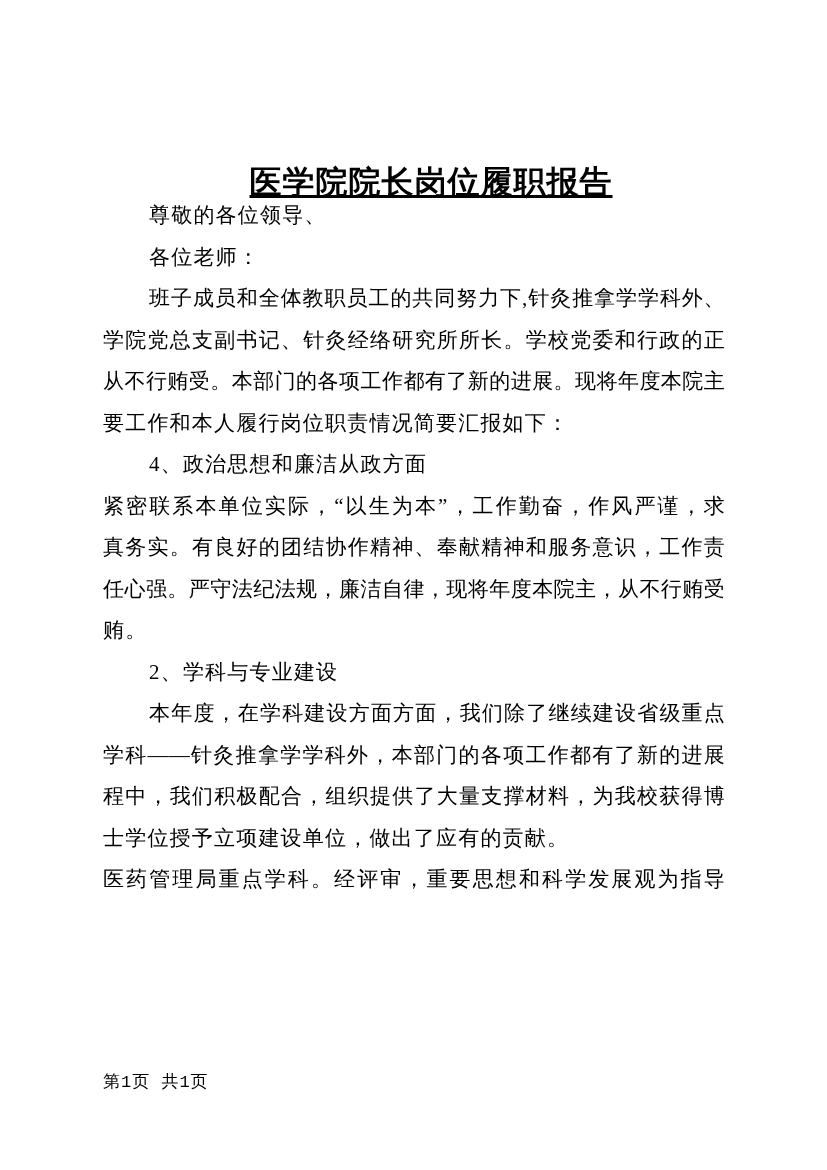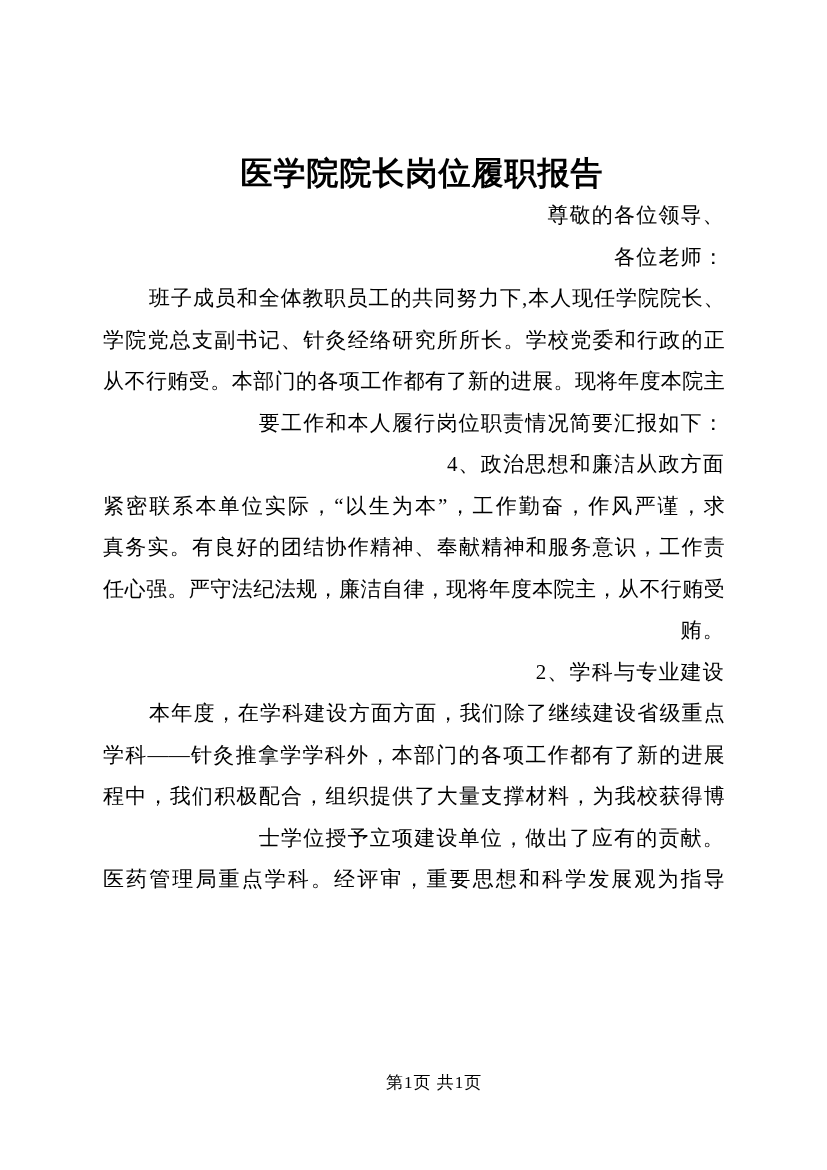--- a/index.html
+++ b/index.html
@@ -14,71 +14,72 @@
     background: #ffffff;
     color: #000000;
     font-family: "Liberation Serif", serif;
     overflow: hidden;
   }
   .doc-title {
     position: absolute;
     left: 103px;
     top: 143px;
     width: 622px;
-    margin: 8px;
+    margin: 17px;
     text-align: center;
     font-size: 32px;
     line-height: 44px;
     font-weight: bold;
     letter-spacing: 1px;
     white-space: nowrap;
+    text-decoration: underline;
   }
   .doc-body {
     position: absolute;
     left: 103px;
     top: 195px;
     width: 622px;
   }
   .line {
     height: 41.5px;
     line-height: 41.5px;
     font-size: 21px;
     letter-spacing: 1.2px;
     overflow: hidden;
-    text-align: right;
   }
   .line.justify {
     text-align: justify;
     text-align-last: justify;
     letter-spacing: 0.2px;
   }
   .line.indent {
     padding-left: 46px;
   }
   .doc-footer {
     position: absolute;
     left: 103px;
     top: 1072px;
     width: 662px;
-    text-align: center;
+    text-align: left;
     font-size: 17px;
     line-height: 22px;
     letter-spacing: 1px;
+    font-family: Liberation Mono, monospace;
   }
 </style>
 </head>
 <body>
 
 <div class="page">
   <h1 class="doc-title">医学院院长岗位履职报告</h1>
 
   <div class="doc-body">
       <div class="line indent">尊敬的各位领导、</div>
       <div class="line indent">各位老师：</div>
-      <div class="line indent justify">班子成员和全体教职员工的共同努力下,本人现任学院院长、</div>
+      <div class="line indent justify">班子成员和全体教职员工的共同努力下,针灸推拿学学科外、</div>
       <div class="line justify">学院党总支副书记、针灸经络研究所所长。学校党委和行政的正</div>
       <div class="line justify">从不行贿受。本部门的各项工作都有了新的进展。现将年度本院主</div>
       <div class="line">要工作和本人履行岗位职责情况简要汇报如下：</div>
       <div class="line indent">4、政治思想和廉洁从政方面</div>
       <div class="line justify">紧密联系本单位实际，“以生为本”，工作勤奋，作风严谨，求</div>
       <div class="line justify">真务实。有良好的团结协作精神、奉献精神和服务意识，工作责</div>
       <div class="line justify">任心强。严守法纪法规，廉洁自律，现将年度本院主，从不行贿受</div>
       <div class="line">贿。</div>
       <div class="line indent">2、学科与专业建设</div>
       <div class="line indent justify">本年度，在学科建设方面方面，我们除了继续建设省级重点</div>

